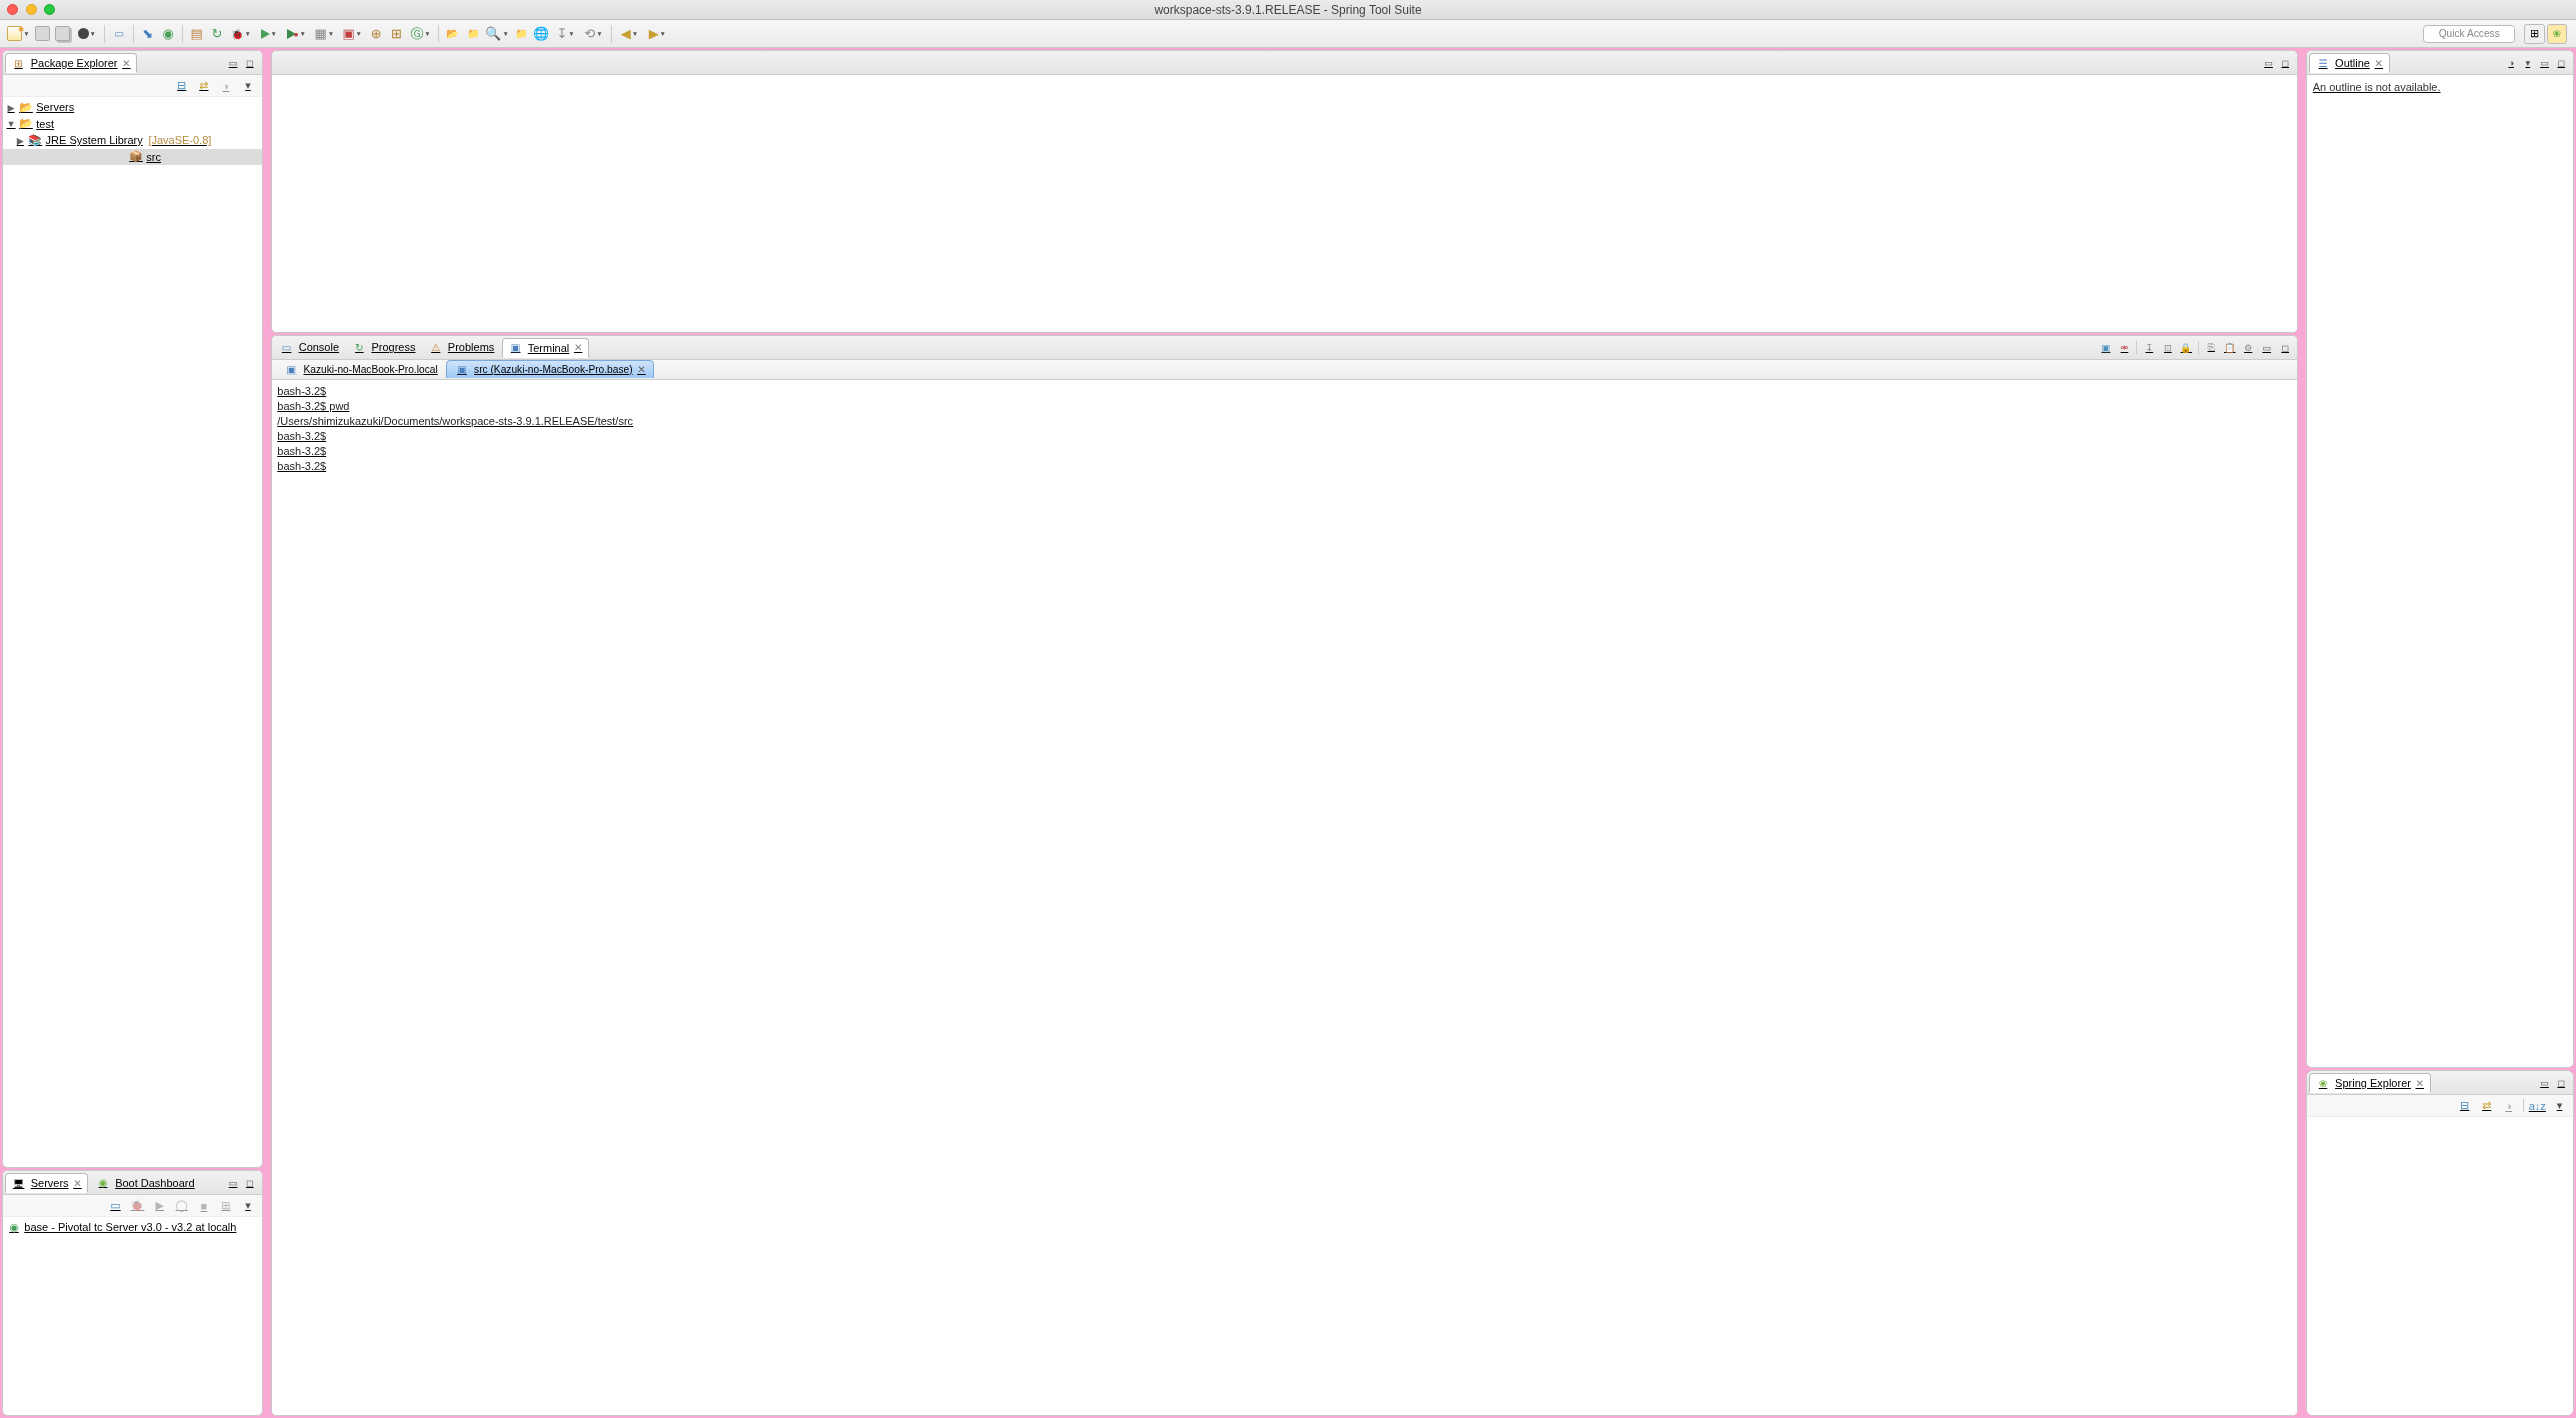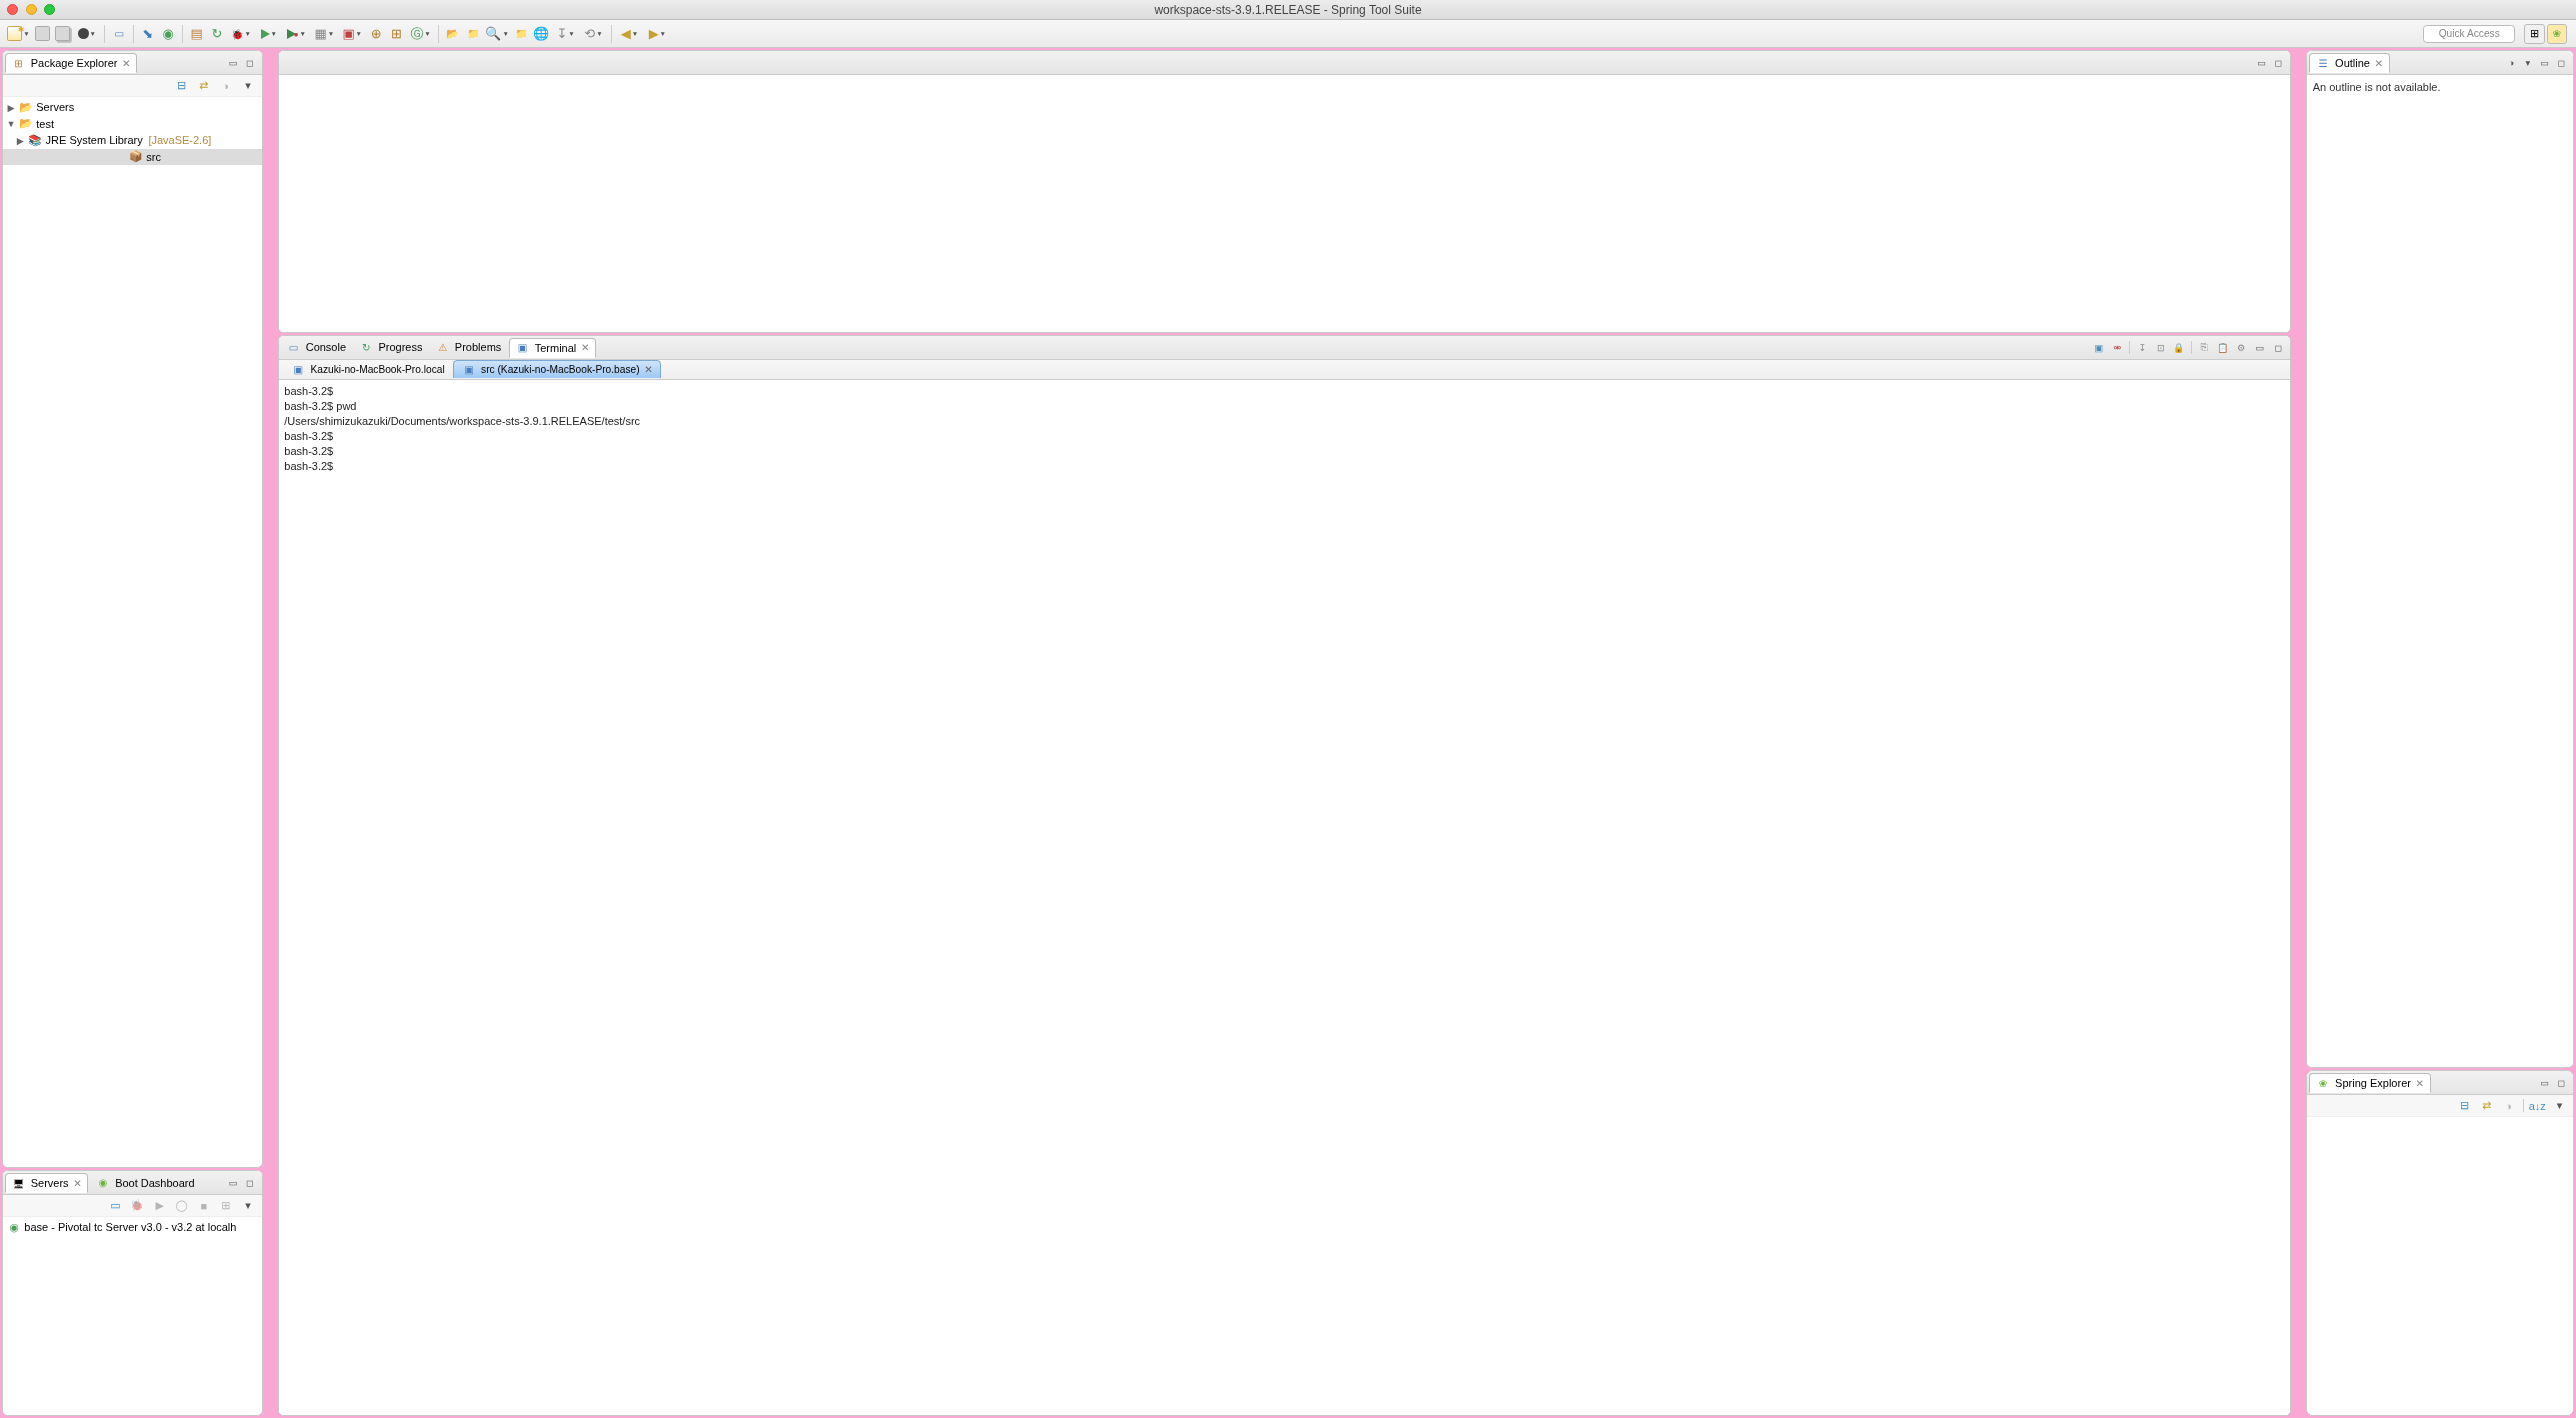--- a/index.html
+++ b/index.html
@@ -21,21 +21,21 @@
 .tool-sep { width: 0.9px; height: 18.5px; background: #ccc; margin: 0 2.8px; }
 .tool-btn { width: 18.5px; height: 18.5px; display: flex; align-items: center; justify-content: center; border-radius: 2.8px; cursor: pointer; font-size: 13px; }
 .tool-btn.with-dd { width: 26px; position: relative; }
 .dd-arrow { font-size: 6.5px; color: #555; margin-left: 0.9px; }
 .quick-access { margin-left: auto; margin-right: 7.4px; border: 0.9px solid #bbb; background: #fff; border-radius: 3.7px; height: 18.5px; width: 92px; font-size: 10.2px; color: #888; display: flex; align-items: center; justify-content: center; }
 .persp-btns { display: flex; gap: 1.8px; margin-right: 3.7px; }
 .persp-btn { width: 20.3px; height: 20.3px; border: 0.9px solid #bbb; background: #f0f0f0; border-radius: 2.8px; display: flex; align-items: center; justify-content: center; font-size: 11px; cursor: pointer; }
 .persp-btn.active { background: #fde9a8; }
 
 
-.workbench { flex: 1; display: flex; padding: 1.8px; gap: 15px; min-height: 0; }
+.workbench { flex: 1; display: flex; padding: 1.8px; gap: 8px; min-height: 0; text-decoration: underline; }
 
 
 .left-col { width: 261px; display: flex; flex-direction: column; gap: 1.8px; }
 .panel { background: #fff; border: 0.9px solid #c8c8c8; border-radius: 5.5px; display: flex; flex-direction: column; overflow: hidden; }
 .panel-tabs { height: 24px; background: linear-gradient(#f2f2f2,#e5e5e5); border-bottom: 0.9px solid #ccc; display: flex; align-items: center; padding: 0 1.8px; gap: 1.8px; }
 .ptab { height: 20.3px; padding: 0 5.5px; display: flex; align-items: center; gap: 4.6px; font-size: 11px; border-top-left-radius: 3.7px; border-top-right-radius: 3.7px; cursor: pointer; }
 .ptab.active { background: #fff; border: 0.9px solid #bbb; border-bottom: 0.9px solid #fff; margin-bottom: -0.9px; }
 .ptab .close-x { font-size: 10.2px; color: #888; cursor: pointer; }
 .panel-tabs .spacer { flex: 1; }
 .panel-mini { display: flex; gap: 3.7px; padding-right: 3.7px; }
@@ -257,21 +257,21 @@
           </div>
           <div class="tree-row">
             <span class="tw">▼</span>
             <span class="ti ic-folder-open"></span>
             <span>test</span>
           </div>
           <div class="tree-row d1">
             <span class="tw">▶</span>
             <span class="ti ic-lib"></span>
             <span>JRE System Library</span>
-            <span class="version" style="margin-left:2.8px">[JavaSE-2.6]</span>
+            <span class="version" style="margin-left:2.8px">[JavaSE-0.8]</span>
           </div>
           <div class="tree-row d1 selected">
             <span class="tw"></span>
             <span class="ti ic-src"></span>
             <span>src</span>
           </div>
         </div>
       </div>
 
       <div class="panel left-bottom">

